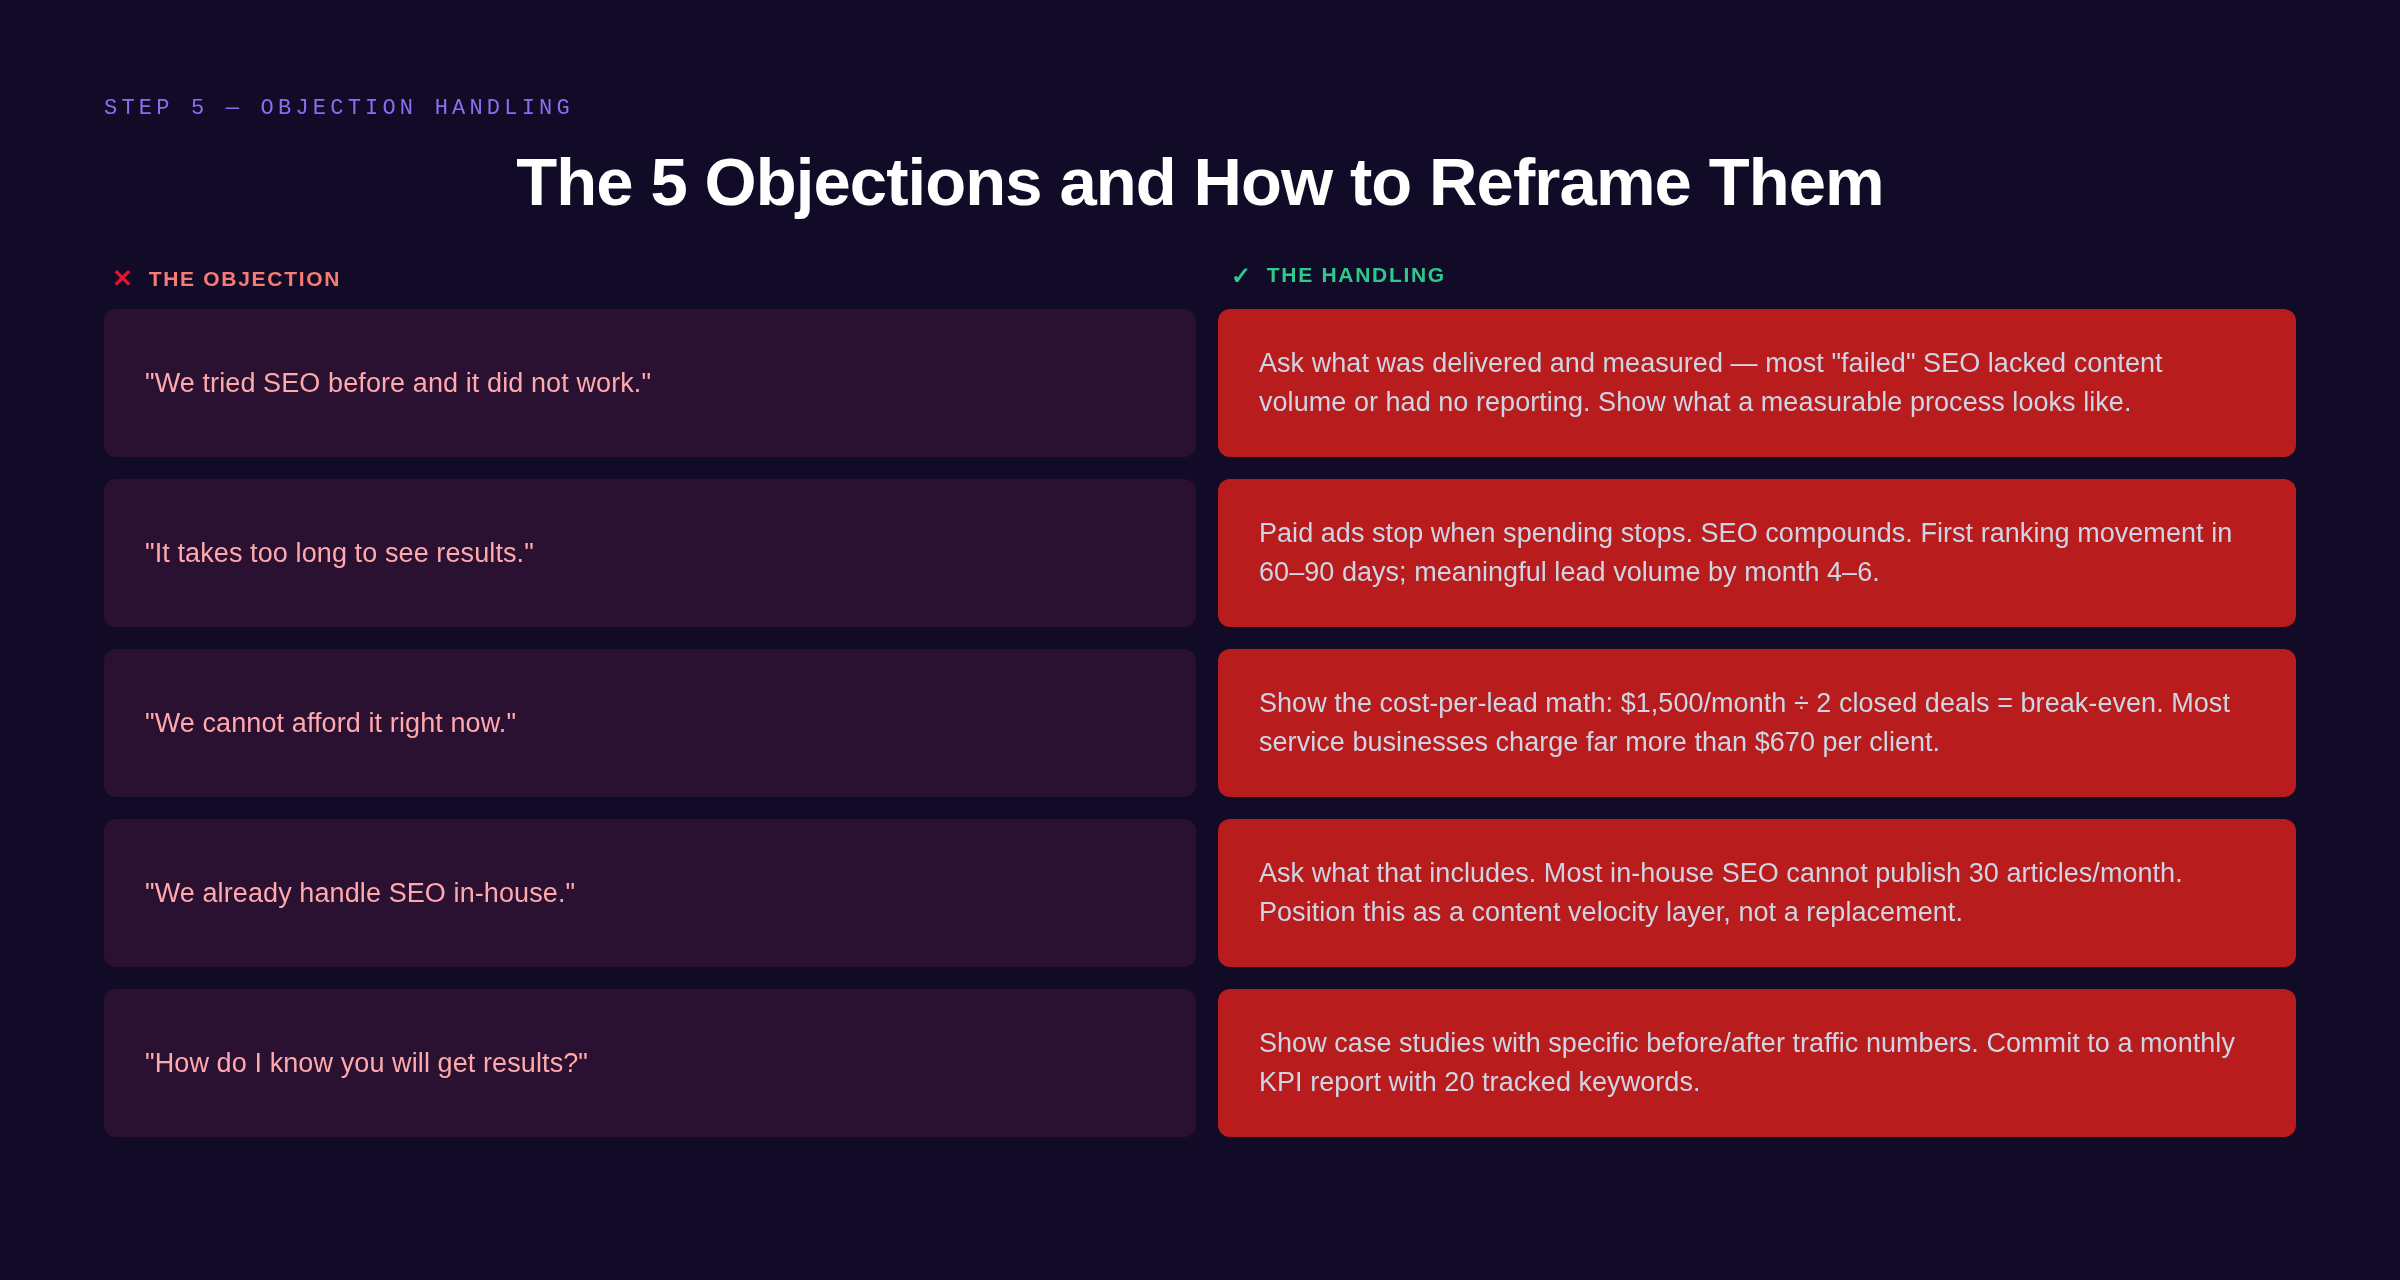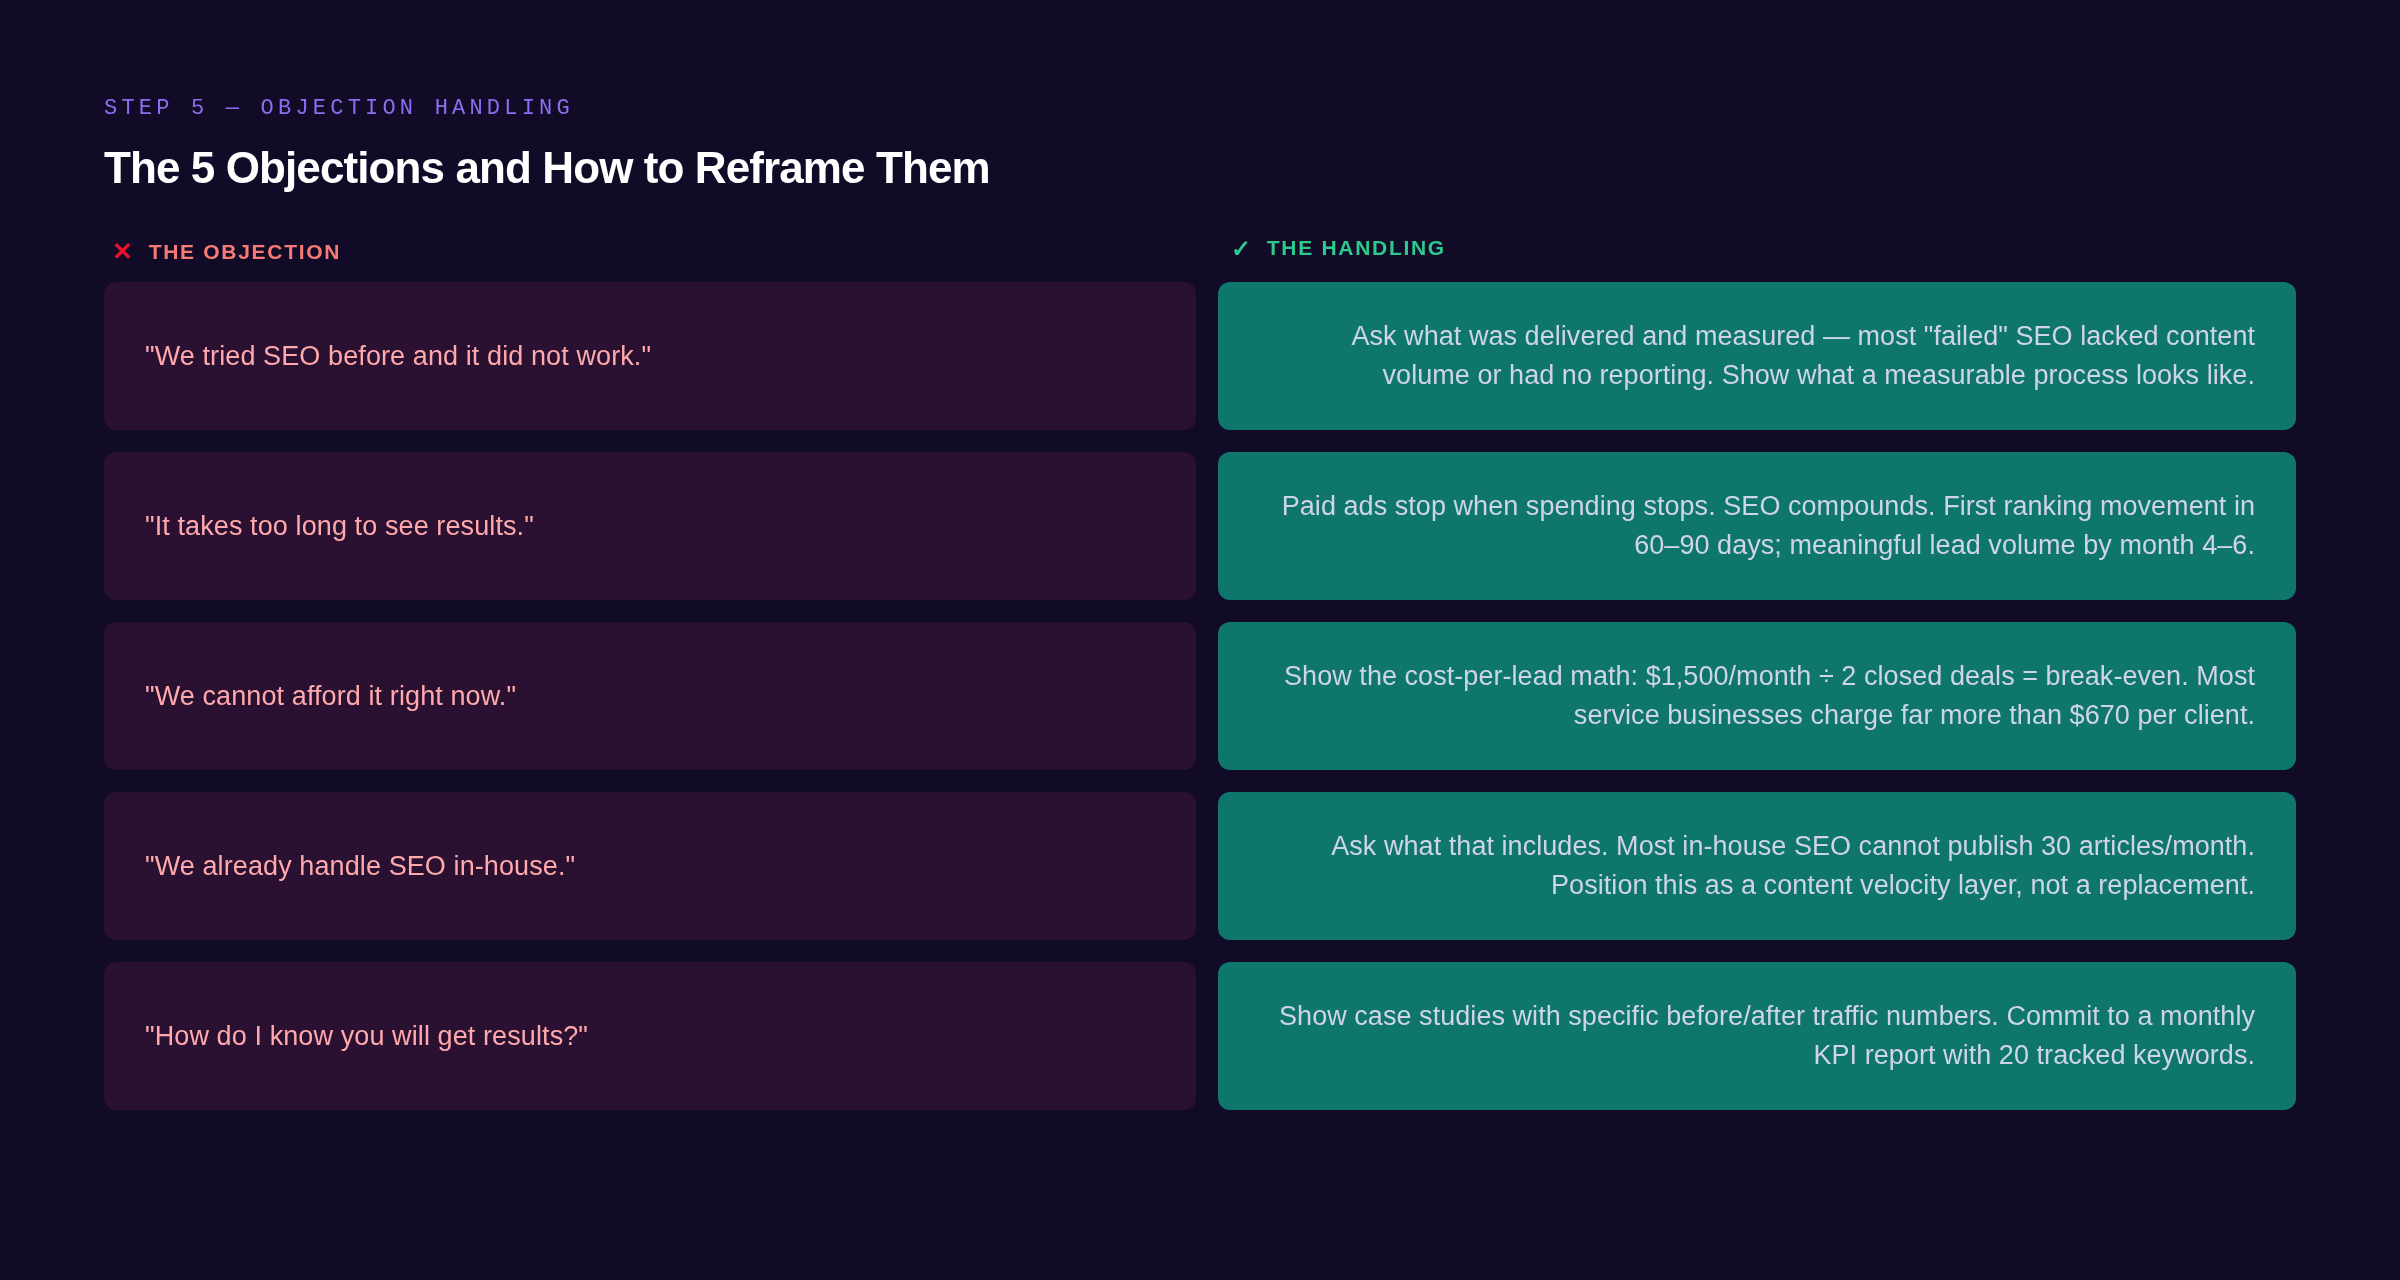--- a/index.html
+++ b/index.html
@@ -29,26 +29,27 @@
     font-family: "Liberation Mono", "DejaVu Sans Mono", monospace;
     font-size: 22px;
     font-weight: 400;
     letter-spacing: 4.2px;
     color: #8b6ef0;
     padding-top: 96px;
     white-space: nowrap;
   }
 
   .page-title {
-    font-size: 44px;
+    font-size: 67px;
     font-weight: 700;
     letter-spacing: -0.9px;
     color: #ffffff;
     margin-top: 22px;
     white-space: nowrap;
+    text-align: center;
   }
 
   
   .col-headers {
     display: flex;
     margin-top: 46px;
     align-items: flex-end;
   }
 
   .col-head {
@@ -114,23 +115,22 @@
   }
 
   .cell-objection {
     width: 1092px;
     background: #2a1031;
     padding: 0 41px;
   }
 
   .cell-reframe {
     flex: 1;
-    background: #0f766e;
+    background: #b91c1c;
     padding: 8px 41px;
-    text-align: right;
   }
 
   .objection-text {
     font-size: 27px;
     font-weight: 400;
     color: #ffa9ac;
     line-height: 1.35;
     letter-spacing: 0.1px;
   }
 

